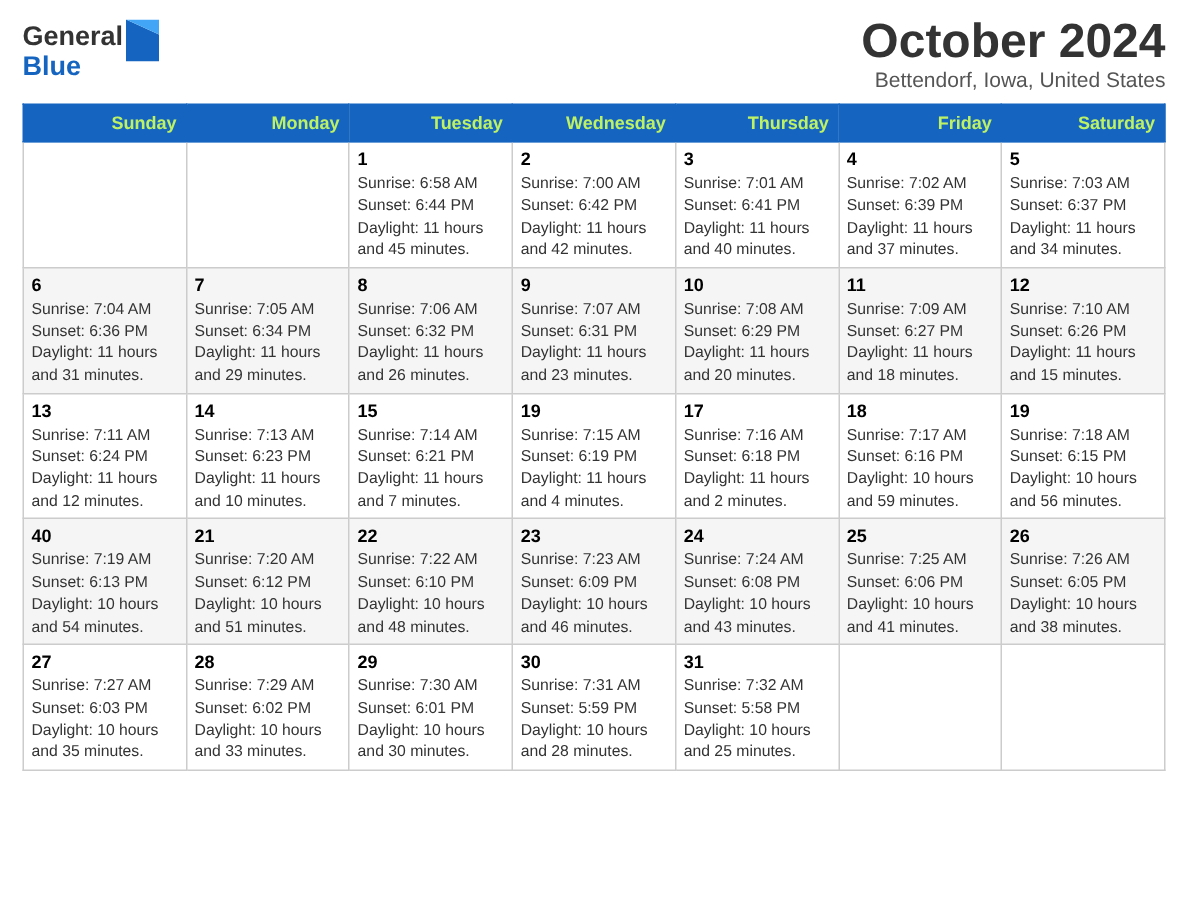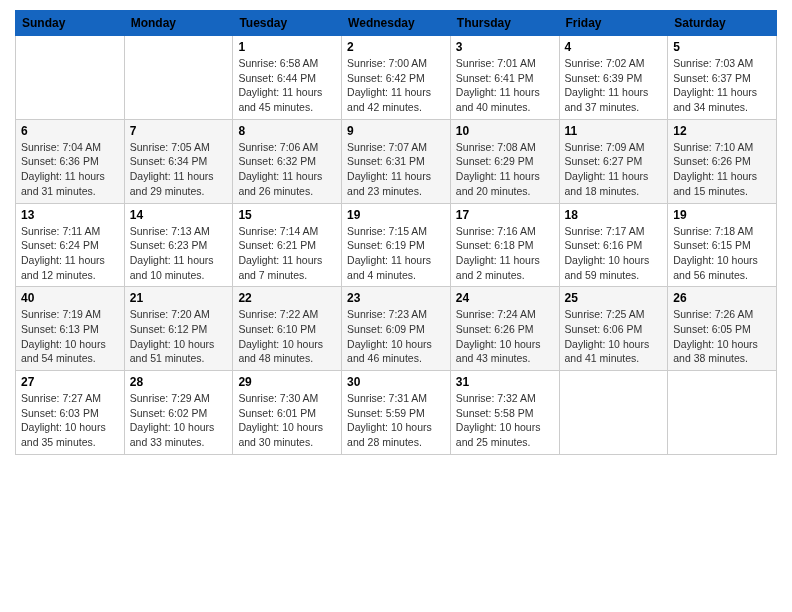--- a/index.html
+++ b/index.html
@@ -60,22 +60,22 @@
       font-size: 14px;
       color: #555;
     }
     .calendar {
       width: 100%;
       border-collapse: collapse;
       font-size: 11px;
     }
     .calendar th {
       background-color: #1565c0;
-      color: #000000;
-      text-align: left;
+      color: #bef264;
+      text-align: right;
       padding: 5px 6px;
       font-size: 12px;
       border: 1px solid #1565c0;
     }
     .calendar td {
       border: 1px solid #ccc;
       vertical-align: top;
       padding: 4px 5px;
       width: calc(100% / 7);
       min-height: 80px;
@@ -96,20 +96,36 @@
       line-height: 1.4;
     }
     .empty-cell {
       background: #fff !important;
     }
   </style>
 </head>
 <body>
 
 <div class="page">
+  <div class="header">
+    <div class="logo">
+      <div class="logo-text">
+        <span class="logo-general">General</span>
+        <span class="logo-blue">Blue</span>
+      </div>
+      <svg class="logo-icon" viewBox="0 0 22 28" xmlns="http://www.w3.org/2000/svg">
+        <polygon points="0,0 22,10 22,28 0,28" fill="#1565c0"></polygon>
+        <polygon points="0,0 22,0 22,10" fill="#42a5f5"></polygon>
+      </svg>
+    </div>
+    <div class="title-block">
+      <div class="month-title">October 2024</div>
+      <div class="location">Bettendorf, Iowa, United States</div>
+    </div>
+  </div>
 
   <table class="calendar">
     <thead>
       <tr>
       <th>Sunday</th>
           <th>Monday</th>
           <th>Tuesday</th>
           <th>Wednesday</th>
           <th>Thursday</th>
           <th>Friday</th>
@@ -189,21 +205,21 @@
           <td><span class="day-number">21</span><span class="day-info" style="white-space: pre-line;">Sunrise: 7:20 AM
 Sunset: 6:12 PM
 Daylight: 10 hours and 51 minutes.</span></td>
           <td><span class="day-number">22</span><span class="day-info" style="white-space: pre-line;">Sunrise: 7:22 AM
 Sunset: 6:10 PM
 Daylight: 10 hours and 48 minutes.</span></td>
           <td><span class="day-number">23</span><span class="day-info" style="white-space: pre-line;">Sunrise: 7:23 AM
 Sunset: 6:09 PM
 Daylight: 10 hours and 46 minutes.</span></td>
           <td><span class="day-number">24</span><span class="day-info" style="white-space: pre-line;">Sunrise: 7:24 AM
-Sunset: 6:26 PM
+Sunset: 6:08 PM
 Daylight: 10 hours and 43 minutes.</span></td>
           <td><span class="day-number">25</span><span class="day-info" style="white-space: pre-line;">Sunrise: 7:25 AM
 Sunset: 6:06 PM
 Daylight: 10 hours and 41 minutes.</span></td>
           <td><span class="day-number">26</span><span class="day-info" style="white-space: pre-line;">Sunrise: 7:26 AM
 Sunset: 6:05 PM
 Daylight: 10 hours and 38 minutes.</span></td>
         </tr>
         <tr>
           <td><span class="day-number">27</span><span class="day-info" style="white-space: pre-line;">Sunrise: 7:27 AM

